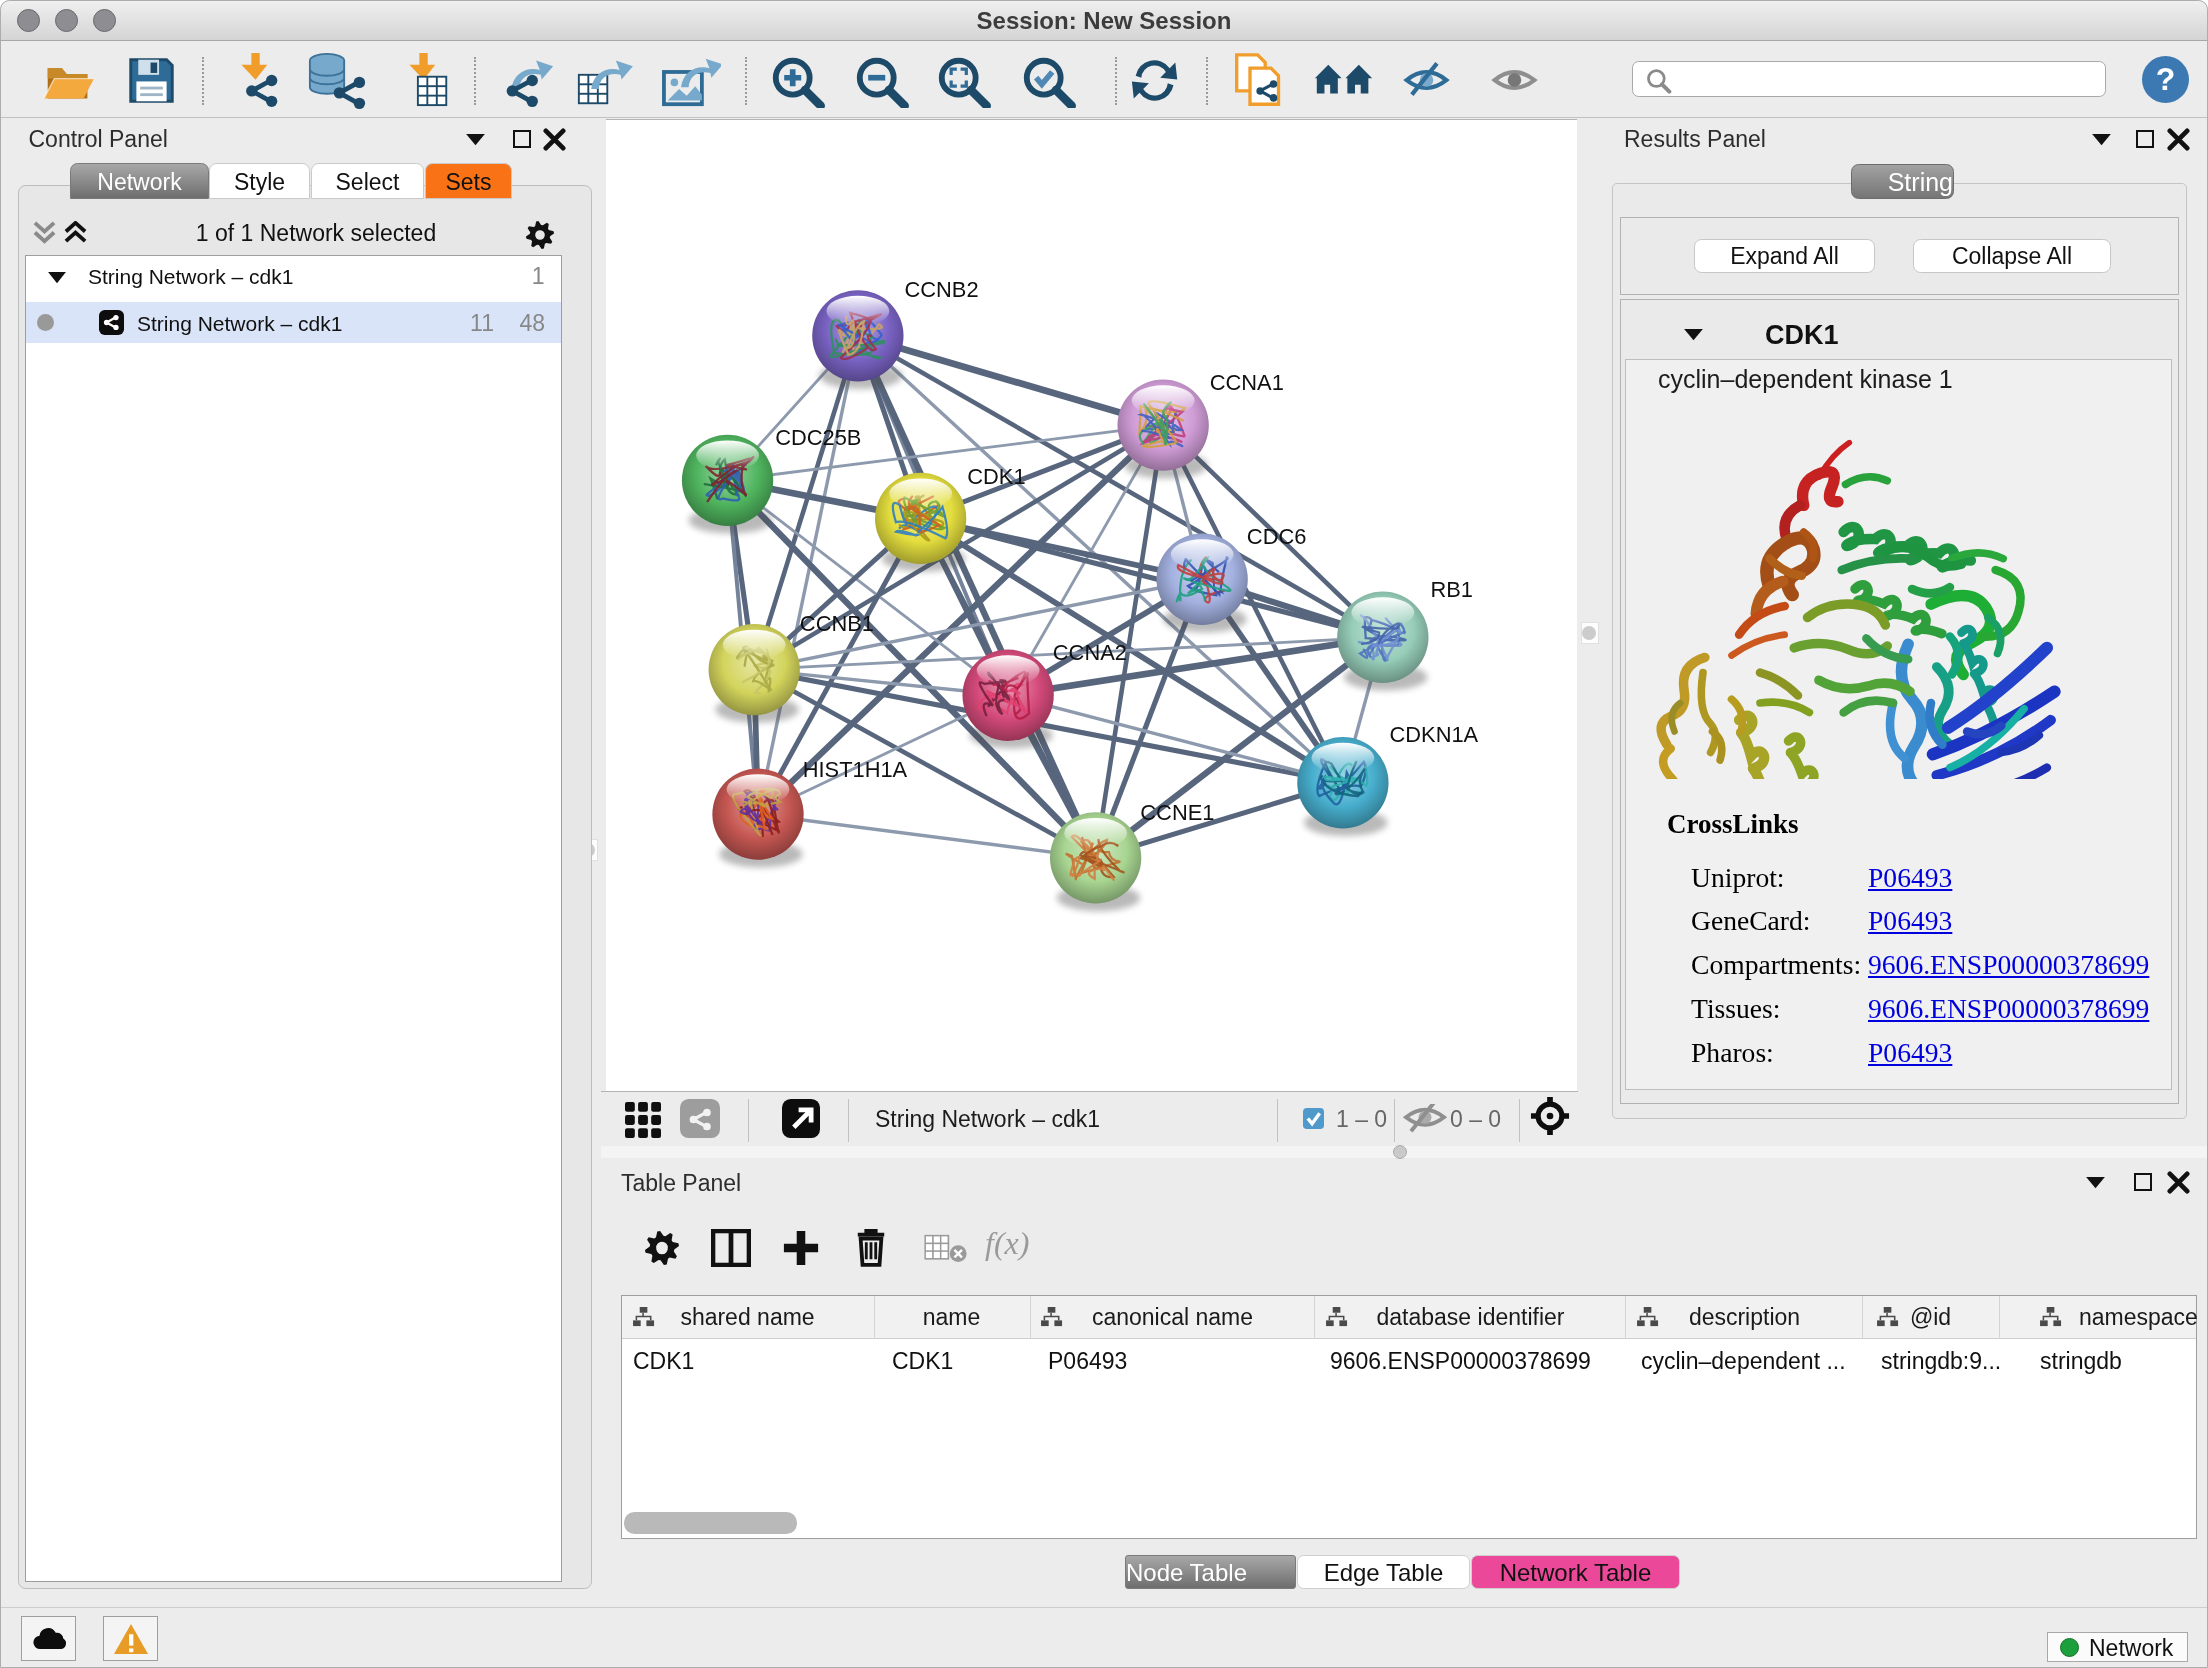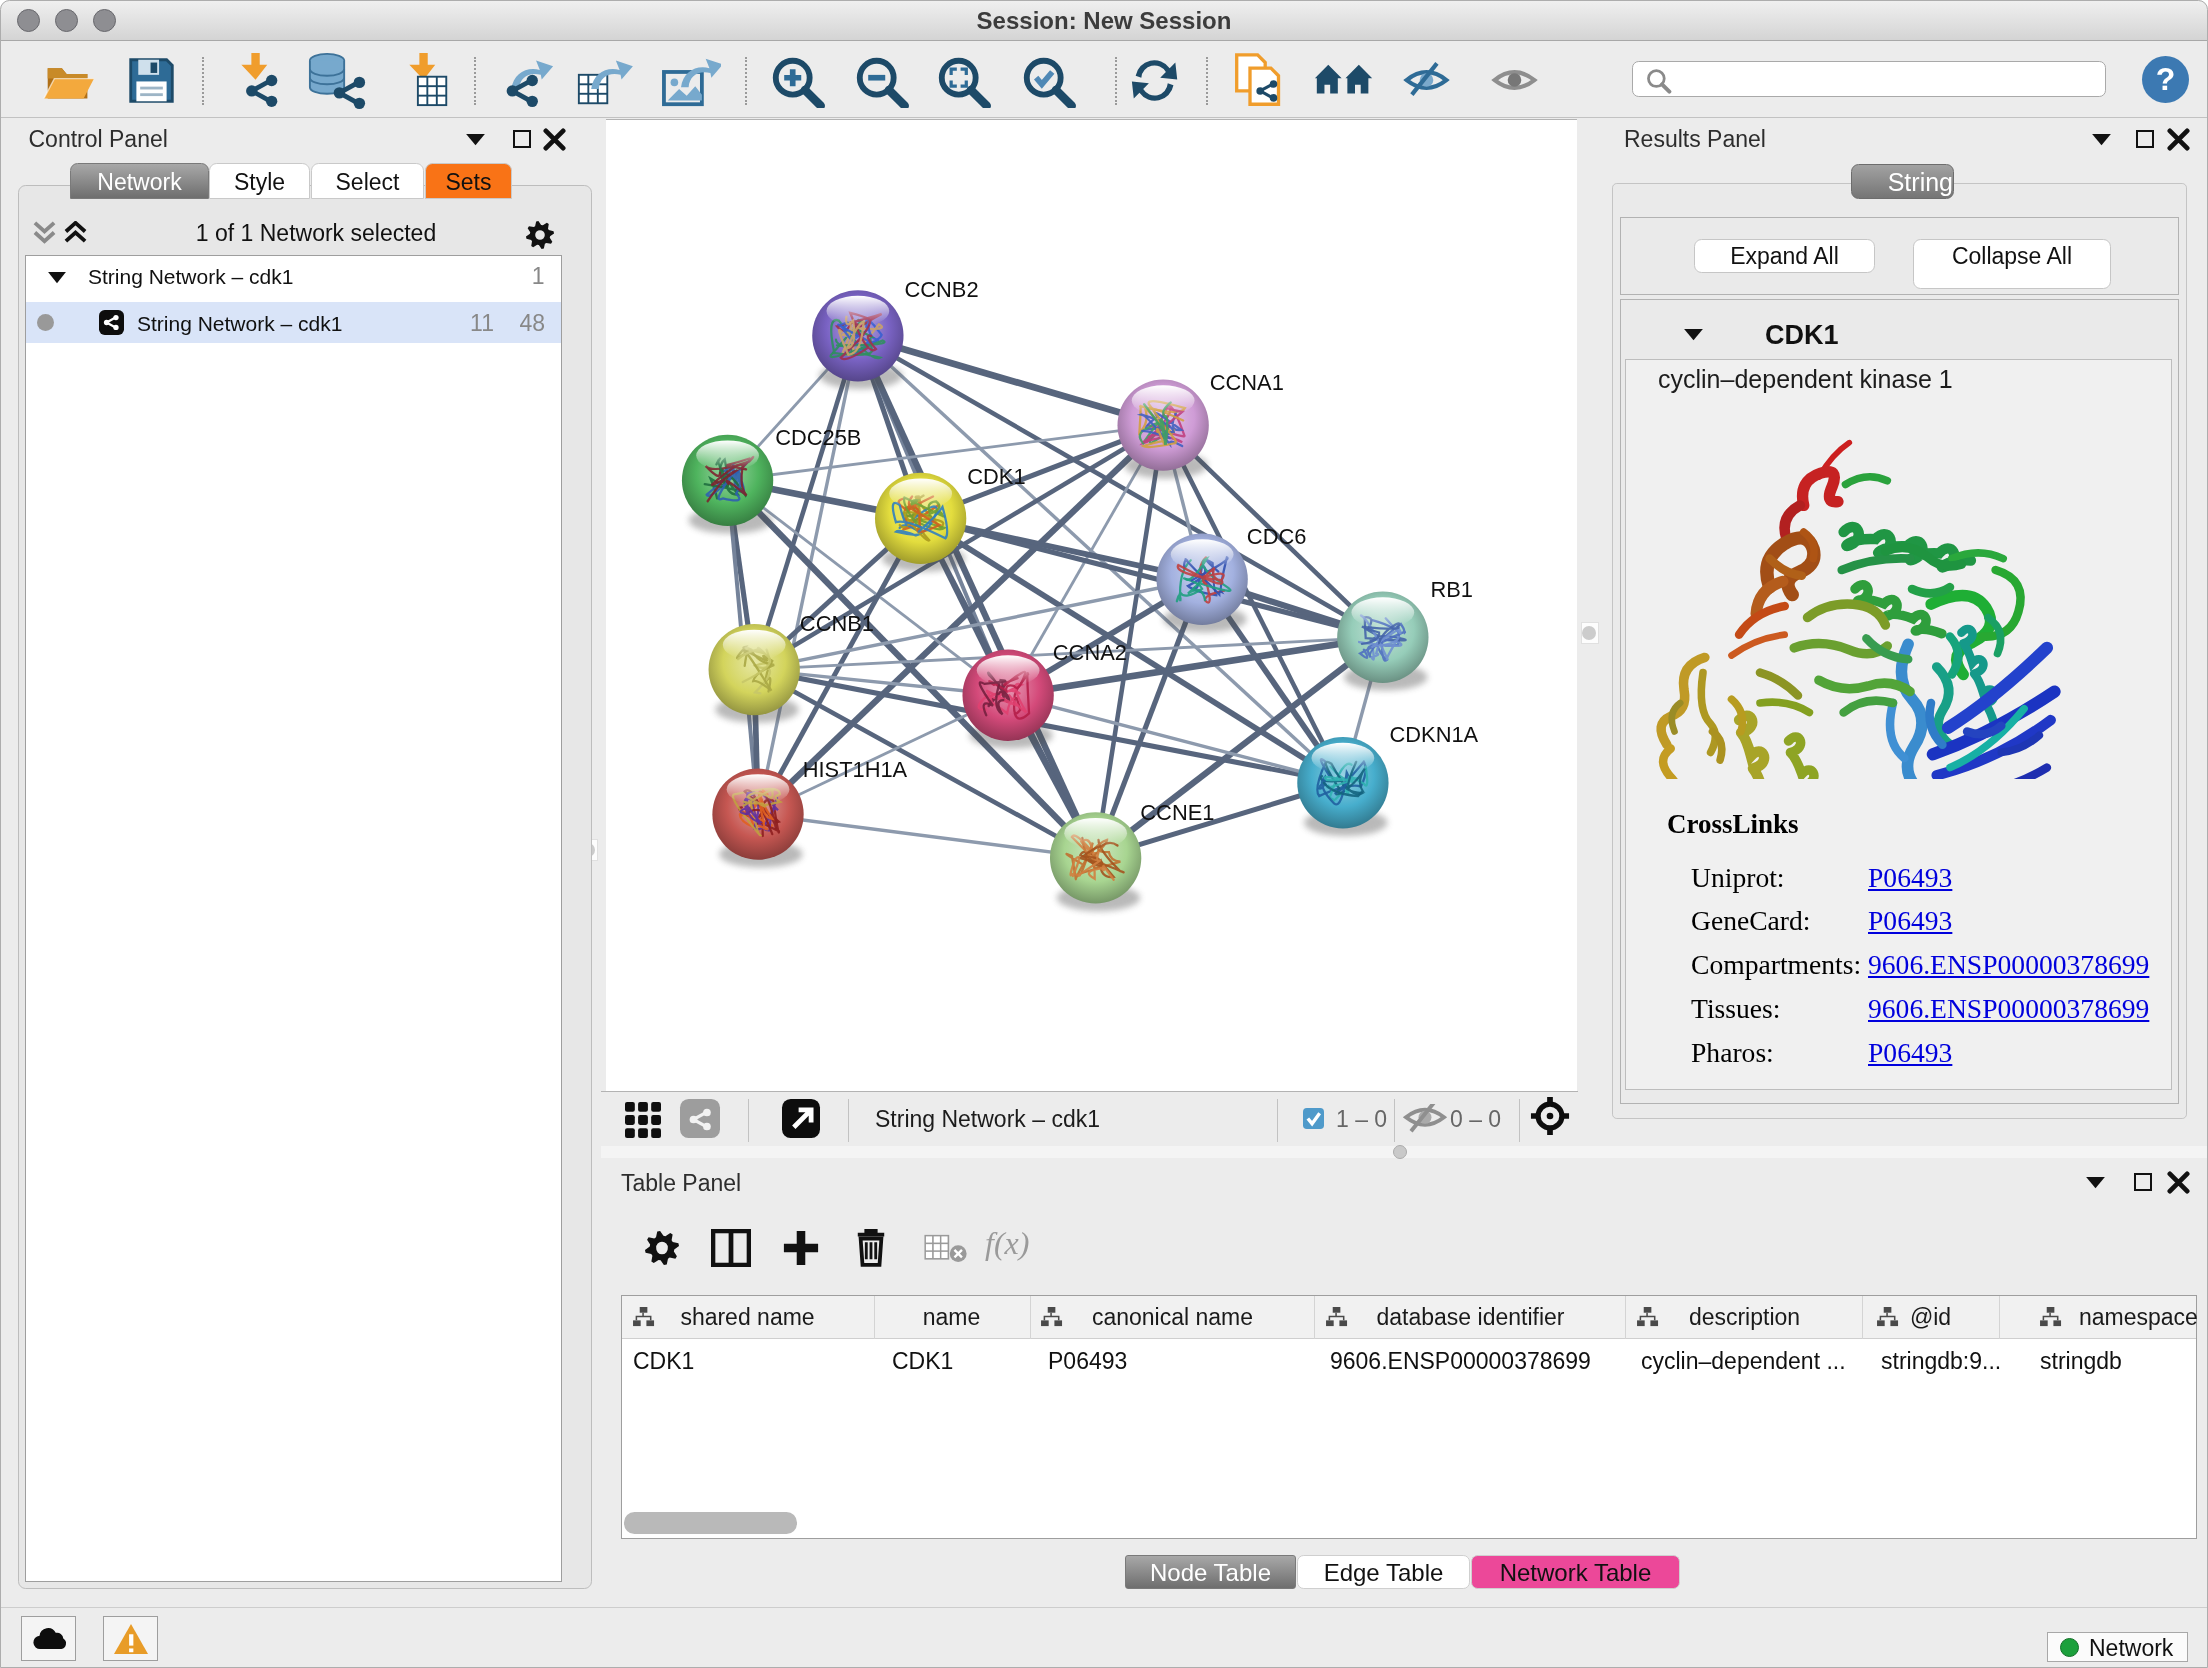--- a/index.html
+++ b/index.html
@@ -589,21 +589,21 @@
     <path d="M1 2 h20 l-10 12 z" fill="#111"></path>
   </svg>
 <div style="position:absolute;left:2136px;top:130px;width:18px;height:18px;border:2.9px solid #111"></div>
 <svg style="position:absolute;left:2167px;top:128px" width="23" height="23" viewBox="0 0 24 24">
     <path d="M3 3 L21 21 M21 3 L3 21" stroke="#111" stroke-width="5" stroke-linecap="round"></path>
   </svg>
 <div style="position:absolute;left:1612px;top:183px;width:575px;height:936px;background:#eaeaea;border:1.9px solid #c4c4c4;border-radius:4.8px"></div>
 <div style="position:absolute;left:1851px;top:164px;width:103px;height:35px;background:linear-gradient(#a2a2a2,#757575);border:1px solid #6d6d6d;border-radius:7.6px;color:#fff;font-size:25px;text-align:right;line-height:34px">String</div>
 <div style="position:absolute;left:1620px;top:217px;width:559px;height:78px;border:1px solid #b2b2b2"></div>
 <div style="position:absolute;left:1694px;top:239px;width:181px;height:34px;background:#fff;border:1px solid #c6c6c6;border-radius:7.6px;font-size:23px;text-align:center;line-height:33px;color:#111">Expand All</div>
-<div style="position:absolute;left:1913px;top:239px;width:198px;height:50px;background:#fff;border:1px solid #c6c6c6;border-radius:7.6px;font-size:23px;text-align:center;line-height:33px;color:#111">Collapse All</div>
+<div style="position:absolute;left:1913px;top:239px;width:198px;height:34px;background:#fff;border:1px solid #c6c6c6;border-radius:7.6px;font-size:23px;text-align:center;line-height:33px;color:#111">Collapse All</div>
 <div style="position:absolute;left:1620px;top:299px;width:559px;height:805px;border:1px solid #b2b2b2"></div>
 <svg style="position:absolute;left:1683px;top:327px" width="21" height="15" viewBox="0 0 22 16">
     <path d="M1 2 h20 l-10 12 z" fill="#111"></path>
   </svg>
 <div style="position:absolute;left:1765px;top:320px;font-size:27px;font-weight:bold;color:#111">CDK1</div>
 <div style="position:absolute;left:1625px;top:359px;width:547px;height:731px;background:#f0f0f0;border:1px solid #bdbdbd"></div>
 <div style="position:absolute;left:1658px;top:365px;font-size:25px;color:#1c1c1c">cyclin–dependent kinase 1</div>
 <svg style="position:absolute;left:1617px;top:418px" width="476" height="361" viewBox="0 0 500 380">
     <path d="M212 62 q14 -24 32 -36" fill="none" stroke="#cc1f1f" stroke-width="6" stroke-linecap="round"></path>
     <path d="M196 92 q-6 -26 18 -34 q20 -6 12 14 q-8 18 6 16" fill="none" stroke="#c62222" stroke-width="12" stroke-linecap="round"></path>
@@ -769,21 +769,21 @@
     </g>
   </svg>
 <div style="position:absolute;left:633px;top:1348px;font-size:23px;color:#111;white-space:nowrap">CDK1</div>
 <div style="position:absolute;left:892px;top:1348px;font-size:23px;color:#111;white-space:nowrap">CDK1</div>
 <div style="position:absolute;left:1048px;top:1348px;font-size:23px;color:#111;white-space:nowrap">P06493</div>
 <div style="position:absolute;left:1330px;top:1348px;font-size:23px;color:#111;white-space:nowrap">9606.ENSP00000378699</div>
 <div style="position:absolute;left:1641px;top:1348px;font-size:23px;color:#111;white-space:nowrap">cyclin–dependent ...</div>
 <div style="position:absolute;left:1881px;top:1348px;font-size:23px;color:#111;white-space:nowrap">stringdb:9...</div>
 <div style="position:absolute;left:2040px;top:1348px;font-size:23px;color:#111;white-space:nowrap">stringdb</div>
 <div style="position:absolute;left:624px;top:1512px;width:173px;height:22px;background:#b9b9b9;border-radius:10.5px"></div>
-<div style="position:absolute;left:1125px;top:1555px;width:171px;height:34px;background:linear-gradient(#a8a8a8,#6e6e6e);color:#fff;border:1px solid #7a7a7a;border-radius:3px;font-size:24px;text-align:center;line-height:34px">Node Table</div>
+<div style="position:absolute;left:1125px;top:1555px;width:171px;height:34px;background:linear-gradient(#a8a8a8,#6e6e6e);color:#fff;border:1px solid #7a7a7a;border-radius:3px;font-size:24px;line-height:34px">Node Table</div>
 <div style="position:absolute;left:1297px;top:1555px;width:173px;height:34px;background:#fff;color:#111;border:1px solid #cfcfcf;border-radius:6.7px;font-size:24px;text-align:center;line-height:34px">Edge Table</div>
 <div style="position:absolute;left:1471px;top:1555px;width:209px;height:34px;background:#ec4899;color:#111;border:1px solid #cfcfcf;border-radius:6.7px;font-size:24px;text-align:center;line-height:34px">Network Table</div>
 <div style="position:absolute;left:0px;top:1607px;width:2208px;height:61px;background:#ececec;border-top:1px solid #cdcdcd"></div>
 <div style="position:absolute;left:21px;top:1616px;width:55px;height:45px;background:#f4f4f4;border:1.9px solid #9e9e9e"></div>
 <svg style="position:absolute;left:31px;top:1626px" width="38" height="27" viewBox="0 0 40 28">
     <path d="M10 24 a7 7 0 0 1 -1 -14 a9 9 0 0 1 17 -3 a6.5 6.5 0 0 1 8 6 a6 6 0 0 1 -2 11 z" fill="#0d0d0d"></path>
   </svg>
 <div style="position:absolute;left:103px;top:1616px;width:55px;height:45px;background:#f4f4f4;border:1.9px solid #9e9e9e"></div>
 <svg style="position:absolute;left:113px;top:1622px" width="36" height="34" viewBox="0 0 38 36">
     <path d="M19 2 L37 34 H1 Z" fill="#e89c28"></path>

